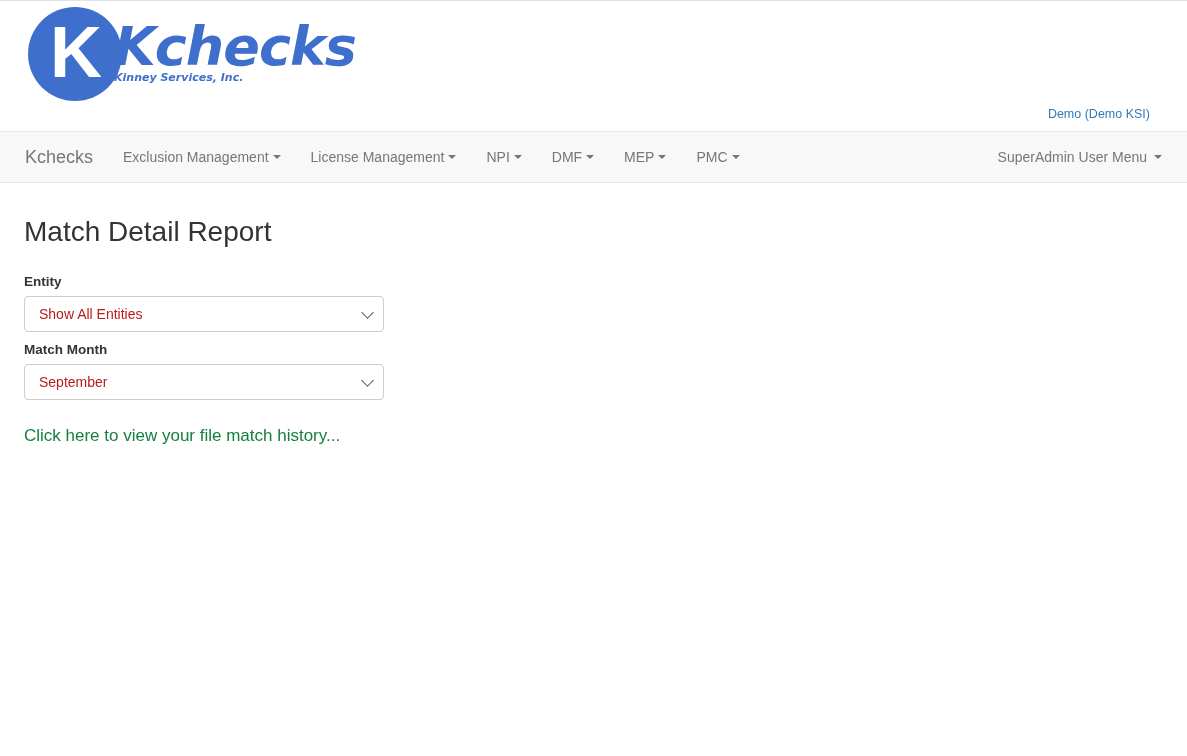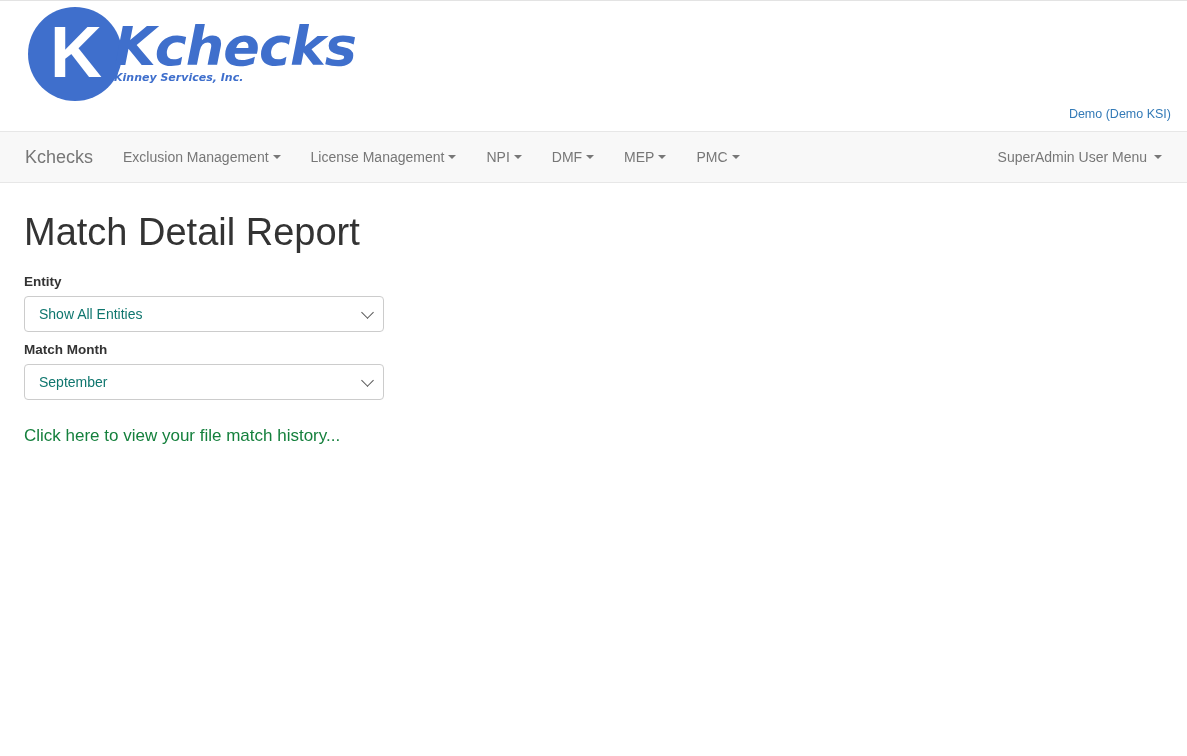--- a/index.html
+++ b/index.html
@@ -72,21 +72,21 @@
     font-weight: bold;
     font-style: italic;
     font-size: 11px;
     text-align: left;
     margin-top: -4px;
     padding-right: 4px;
   }
 
   .account-link-row {
     position: absolute;
-    right: 16px;
+    right: 37px;
     bottom: 10px;
     font-size: 12.5px;
   }
   .account-link {
     color: #337ab7;
     text-decoration: none;
     cursor: pointer;
   }
 
   
@@ -144,21 +144,21 @@
   }
   .nav-item-user { padding-right: 5px; }
   .caret-spaced { margin-left: 7px; }
 
   
   .container {
     padding: 0 24px;
     width: 100%;
   }
   .page-title {
-    font-size: 38px;
+    font-size: 28px;
     font-weight: normal;
     color: #333333;
     margin: 32px 0 0 0;
     line-height: 34px;
   }
 
   .form-grid {
     display: flex;
     margin-top: 24px;
     flex-direction: column;
@@ -183,21 +183,21 @@
     position: relative;
     width: 360px;
     height: 36px;
     border: 1px solid #cccccc;
     border-radius: 4px;
     background: #ffffff;
     display: flex;
     align-items: center;
     padding: 0 30px 0 14px;
     font-size: 14px;
-    color: #0f766e;
+    color: #b91c1c;
     cursor: pointer;
     user-select: none;
   }
   .select-chevron {
     position: absolute;
     right: 11px;
     top: 50%;
     width: 9px;
     height: 9px;
     margin-top: -6px;

